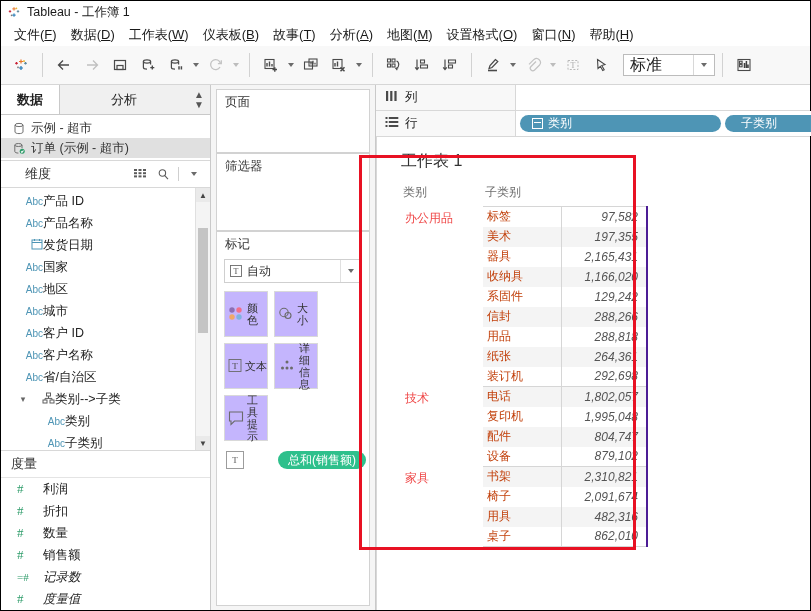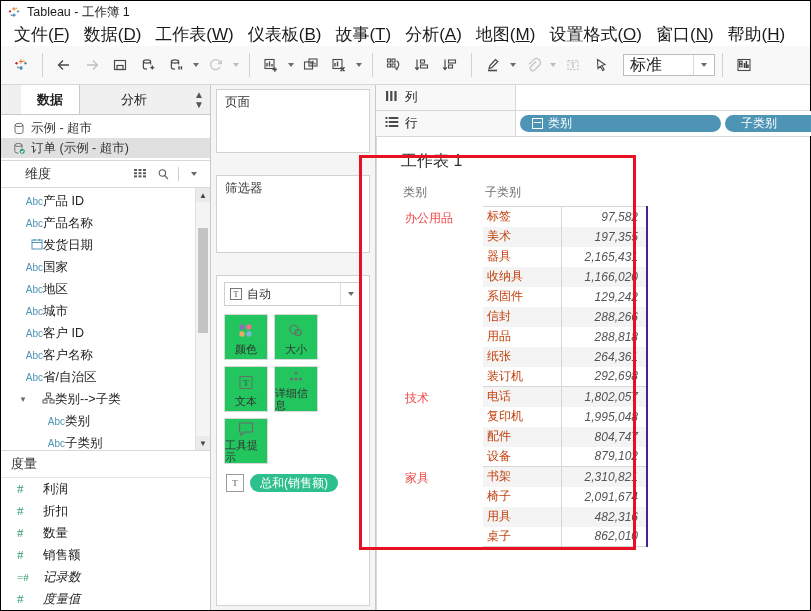--- a/index.html
+++ b/index.html
@@ -49,21 +49,21 @@
   
   .menubar {
     height: 23px;
     background: #ffffff;
     display: flex;
     align-items: center;
     padding-left: 6px;
     flex: 0 0 auto;
   }
   .menu-item {
-    font-size: 17px;
+    font-size: 13px;
     color: #1a1a1a;
     padding: 2px 7px;
     white-space: nowrap;
     cursor: default;
   }
   .menu-item u { text-decoration: underline; }
 
   
   .toolbar {
     height: 38px;
@@ -133,21 +133,20 @@
     background: #ffffff;
     min-height: 0;
   }
   .pane-tabs {
     display: flex;
     height: 29px;
     background: #f0f0f0;
     border-bottom: 1px solid #c9c9c9;
     align-items: stretch;
     flex: 0 0 auto;
-    padding-left: 20px;
   }
   .pane-tab {
     display: flex; align-items: center; justify-content: center;
     font-size: 13px;
     padding: 0 16px;
     cursor: default;
     color: #222;
   }
   .pane-tab.active {
     background: #ffffff;
@@ -259,21 +258,21 @@
 
   
   .mid-pane {
     width: 165px;
     flex: 0 0 165px;
     background: #f5f5f5;
     border-right: 1px solid #c9c9c9;
     padding: 4px 5px;
     box-sizing: border-box;
     display: flex; flex-direction: column;
-    gap: 22px;
+    gap: 0;
     min-height: 0;
   }
   .card {
     background: #ffffff;
     border: 1px solid #d2d2d2;
     box-sizing: border-box;
   }
   .card-title {
     font-size: 12.5px;
     color: #333;
@@ -301,22 +300,22 @@
     display:flex; align-items:center; justify-content:center;
   }
   .mark-btn-grid {
     display: flex; flex-wrap: wrap;
     gap: 6px;
     padding: 8px 7px 0 7px;
   }
   .mark-btn {
     width: 44px; height: 46px;
     border: 1px solid #d9d9d9;
-    background: #22c55e;
-    display: flex; flex-direction: column;
+    background: #c4b5fd;
+    display: flex; 
     align-items: center; justify-content: center;
     font-size: 11px;
     color: #333;
     cursor: default;
     box-sizing: border-box;
   }
   .mark-btn .mb-ico { height: 24px; display:flex; align-items:center; justify-content:center;}
   .mark-btn .mb-lbl { line-height: 1.1; }
   .mark-pill-row {
     display: flex; align-items: center;
@@ -334,20 +333,21 @@
   .pill-green {
     background: #2ec08c;
     color: #ffffff;
     border-radius: 9px;
     height: 18px;
     display: flex; align-items: center;
     padding: 0 10px;
     font-size: 12px;
     white-space: nowrap;
     cursor: default;
+    margin-left: 28px;
   }
 
   
   .right-pane {
     flex: 1 1 auto;
     display: flex; flex-direction: column;
     background: #ffffff;
     min-width: 0;
   }
   .shelf-row {
@@ -827,20 +827,21 @@
     </div>
 
     <div class="mid-pane">
       <div class="card pages">
         <div class="card-title">页面</div>
       </div>
       <div class="card filters">
         <div class="card-title">筛选器</div>
       </div>
       <div class="card marks">
+        <div class="card-title">标记</div>
 
         <div class="marks-type">
           <span class="tico">
             <svg width="14" height="14" viewBox="0 0 14 14" fill="none" stroke="#6b6b6b" stroke-width="0.9">
               <rect x="1.5" y="1.5" width="11" height="11"></rect>
               <text x="7" y="10.4" font-size="8" fill="#4a4a4a" stroke="none" text-anchor="middle" font-family="Liberation Serif, serif">T</text>
             </svg>
           </span>
           <span class="tlabel">自动</span>
           <span class="tarrow">

